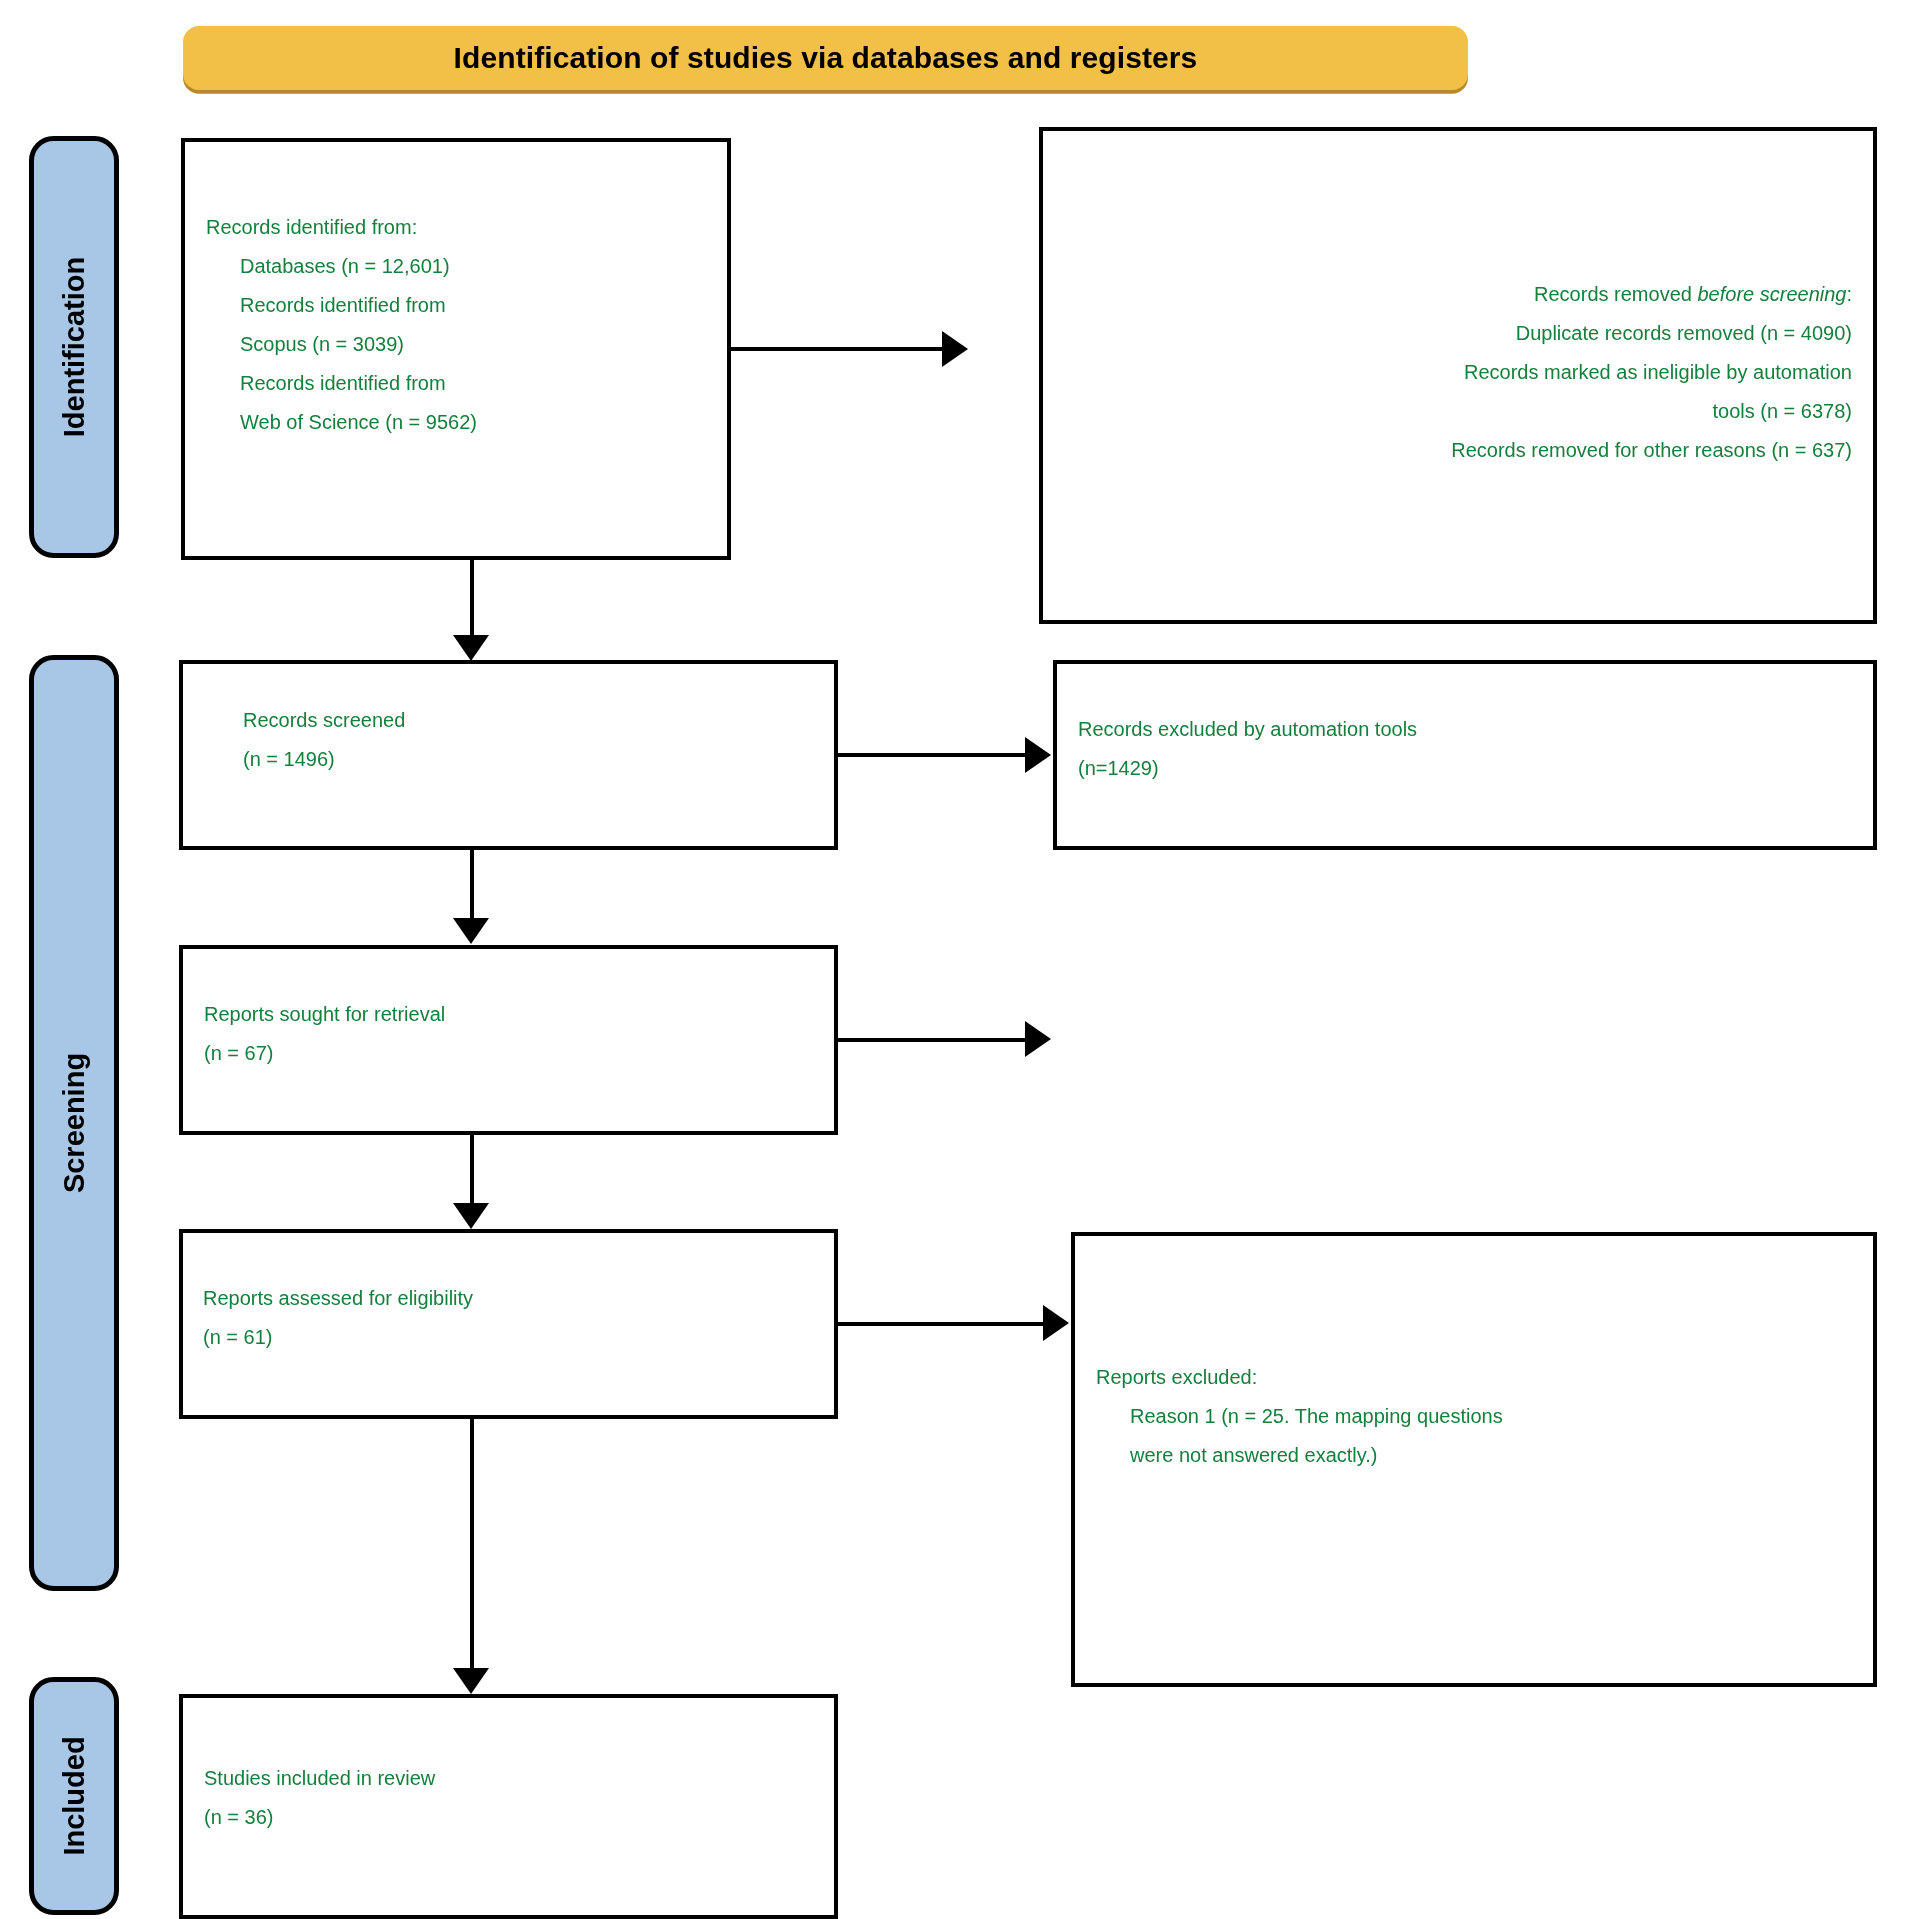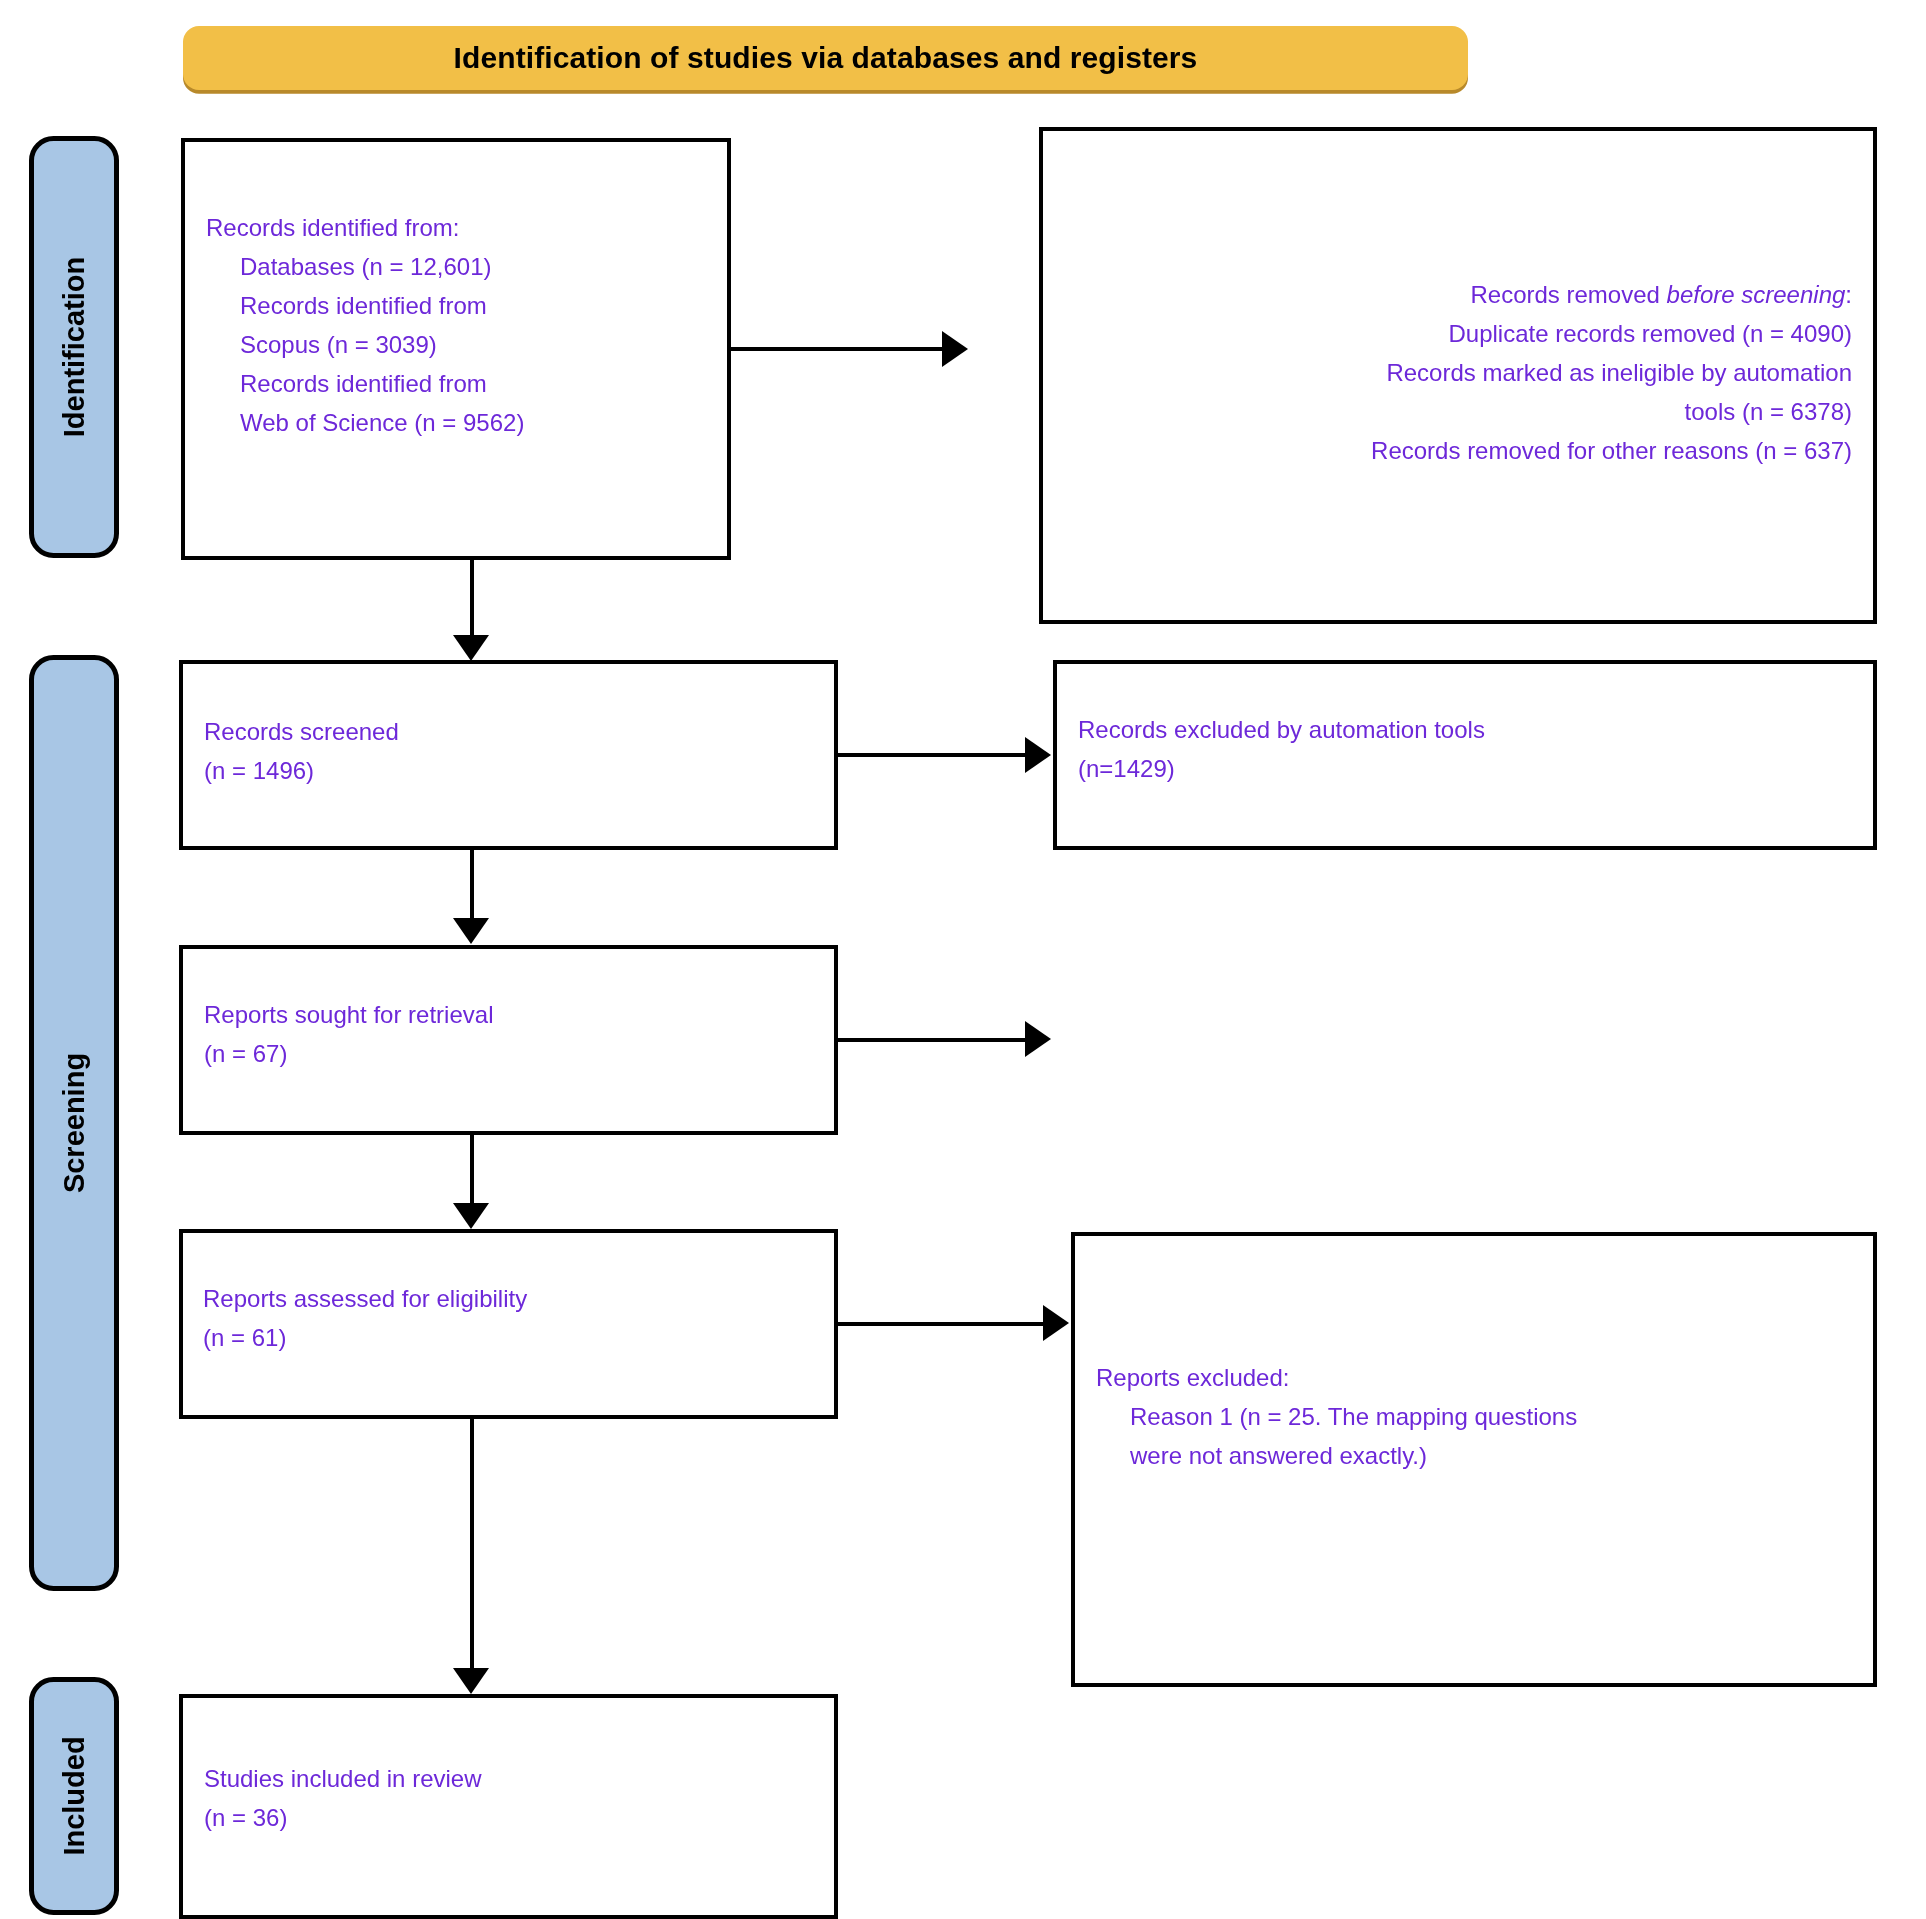--- a/index.html
+++ b/index.html
@@ -74,34 +74,34 @@
     overflow: hidden;
   }
   .box-inner {
     position: absolute;
     left: 0;
     right: 0;
     padding: 0 21px;
     box-sizing: border-box;
   }
   .box-line {
-    font-size: 24px;
+    font-size: 20px;
     line-height: 39px;
-    color: #6d28d9;
+    color: #15803d;
     white-space: nowrap;
   }
   .indent { padding-left: 34px; }
   .ital { font-style: italic; }
 
   
   #box-identified       { left: 181px;  top: 138px;  width: 550px;  height: 422px; }
   #box-identified .box-inner { top: 66px; }
 
   #box-screened         { left: 179px;  top: 660px; width: 659px; height: 190px; }
-  #box-screened .box-inner { top: 48px; }
+  #box-screened .box-inner { top: 37px; margin-left: 39px; }
 
   #box-sought           { left: 179px;  top: 945px; width: 659px; height: 190px; }
   #box-sought .box-inner { top: 46px; padding-left: 21px; }
 
   #box-assessed         { left: 179px;  top: 1229px; width: 659px; height: 190px; }
   #box-assessed .box-inner { top: 46px; padding-left: 20px; }
 
   #box-included         { left: 179px;  top: 1694px; width: 659px; height: 225px; }
   #box-included .box-inner { top: 61px; }
 

